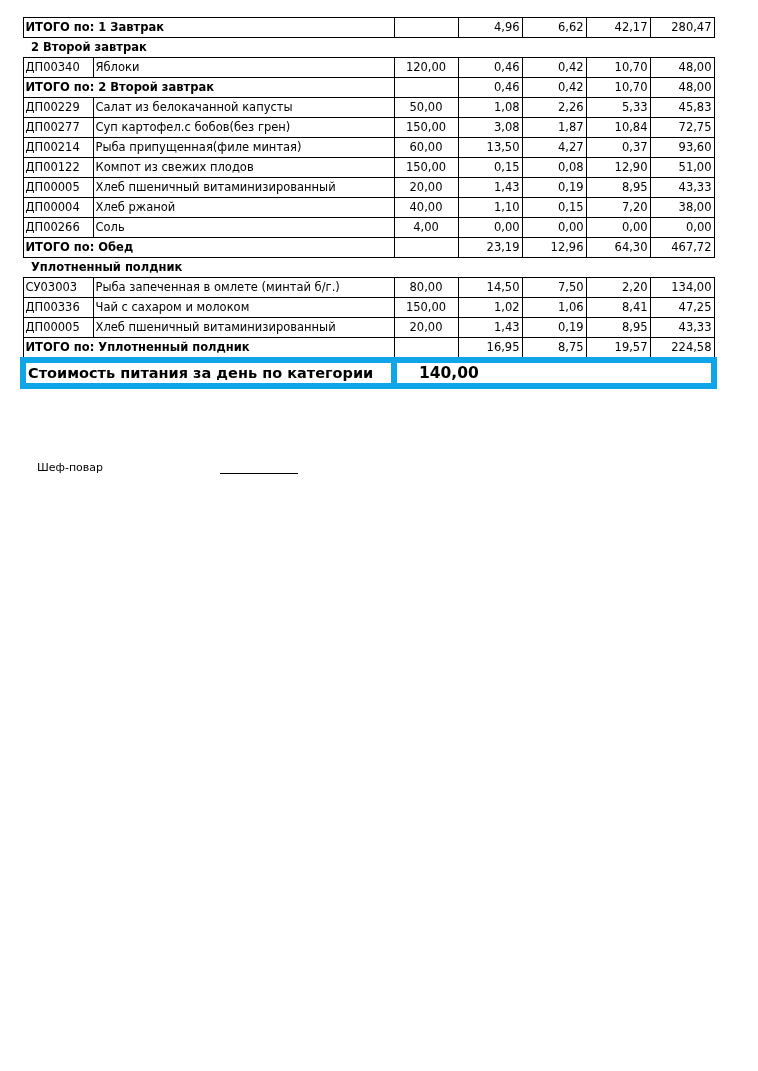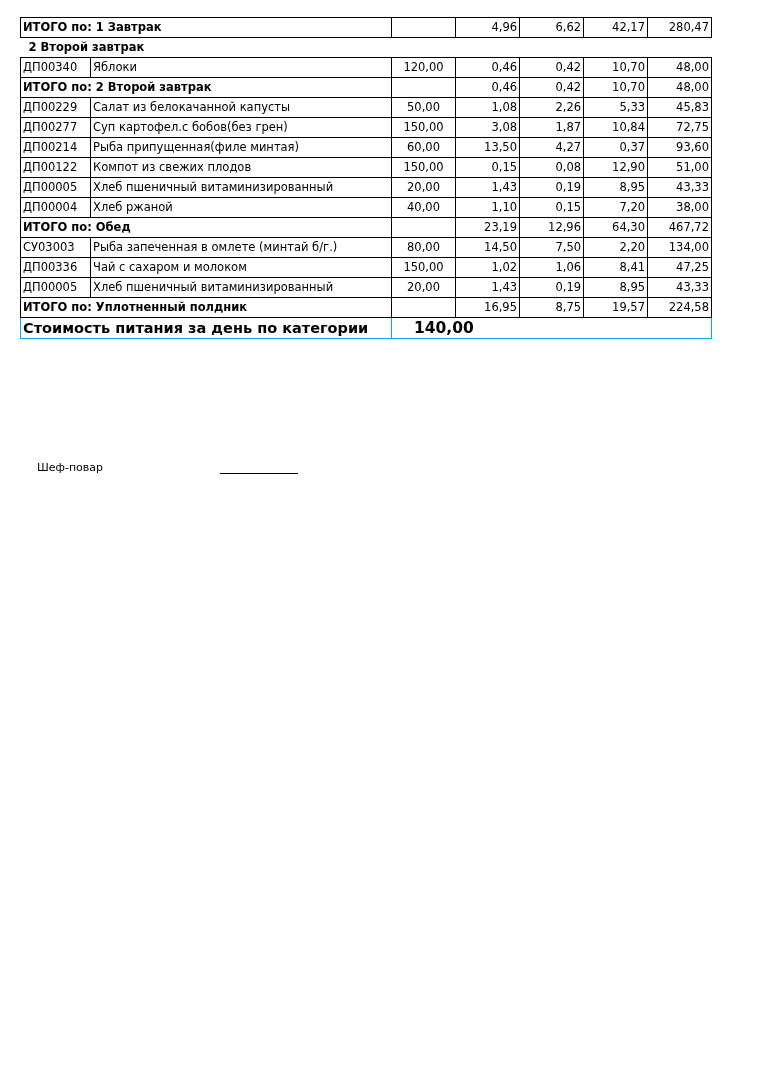--- a/index.html
+++ b/index.html
@@ -8,21 +8,21 @@
   table { border-collapse: collapse; width: 647px; table-layout: fixed; }
   td { font-size: 11.5px; padding: 0 2px; height: 19px; line-height: 19px; white-space: nowrap; overflow: hidden; }
   .bx td { border: 1px solid #000; }
   .c-code { width: 70px; }
   .c-name { width: 301px; }
   .c-qty { width: 64px; text-align: center; }
   .c-num { width: 64px; text-align: right; }
   .total td { font-weight: bold; }
   .total td.num { font-weight: normal; text-align: right; }
   .section td { border: none; font-weight: bold; padding-left: 8px; height: 19px; margin-top: 28px; }
-  .grand td { border: 1px solid #0ea5e9; font-size: 14.5px; font-weight: bold; height: 20px; line-height: 20px; }
+  .grand td { border: 6px solid #0ea5e9; font-size: 14.5px; font-weight: bold; height: 20px; line-height: 20px; }
   .grand .val { padding-left: 22px; font-size: 15.5px; }
   .sign { position: absolute; left: 37px; top: 461px; font-size: 11px; }
   .line { position: absolute; left: 220px; top: 473px; width: 78px; border-top: 1px solid #000; }
 </style>
 </head>
 <body>
 
 <div class="wrap">
   <table>
     <colgroup>
@@ -110,27 +110,39 @@
         </tr>
         <tr class="bx">
           <td>ДП00004</td>
           <td>Хлеб ржаной</td>
           <td class="c-qty">40,00</td>
           <td class="c-num">1,10</td>
           <td class="c-num">0,15</td>
           <td class="c-num">7,20</td>
           <td class="c-num">38,00</td>
         </tr>
+        <tr class="bx">
+          <td>ДП00266</td>
+          <td>Соль</td>
+          <td class="c-qty">4,00</td>
+          <td class="c-num">0,00</td>
+          <td class="c-num">0,00</td>
+          <td class="c-num">0,00</td>
+          <td class="c-num">0,00</td>
+        </tr>
         <tr class="bx total">
           <td colspan="2">ИТОГО по: Обед</td>
           <td></td>
           <td class="num">23,19</td>
           <td class="num">12,96</td>
           <td class="num">64,30</td>
           <td class="num">467,72</td>
+        </tr>
+        <tr class="section">
+          <td colspan="7">Уплотненный полдник</td>
         </tr>
         <tr class="bx">
           <td>СУ03003</td>
           <td>Рыба запеченная в омлете (минтай б/г.)</td>
           <td class="c-qty">80,00</td>
           <td class="c-num">14,50</td>
           <td class="c-num">7,50</td>
           <td class="c-num">2,20</td>
           <td class="c-num">134,00</td>
         </tr>

